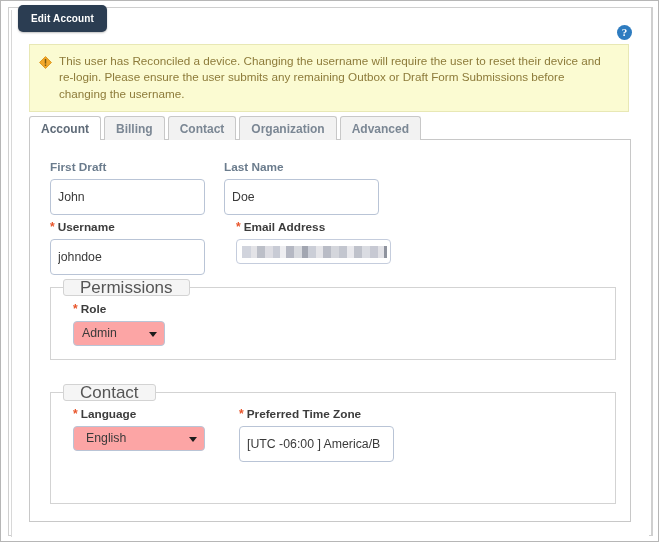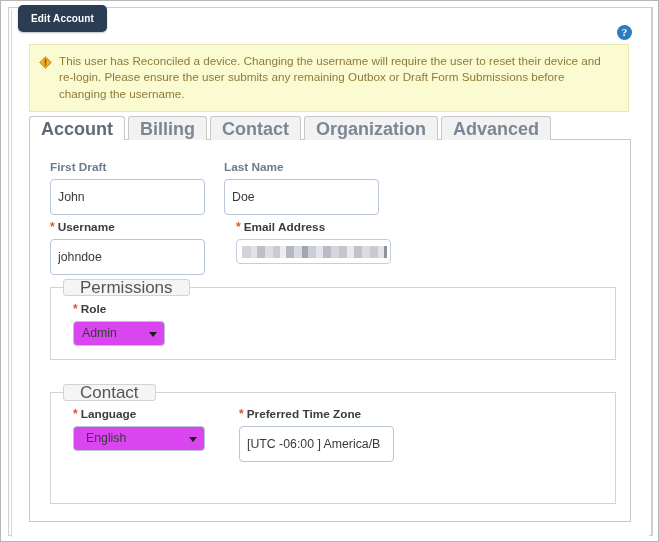--- a/index.html
+++ b/index.html
@@ -109,21 +109,21 @@
   .tab {
     position: relative;
     float: left;
     height: 24px;
     padding: 0 11px;
     margin-right: 3px;
     background: #f2f2f2;
     border: 1px solid #c8c8c8;
     border-bottom: none;
     border-radius: 3px 3px 0 0;
-    font-size: 18px;
+    font-size: 12px;
     font-weight: bold;
     color: #7b8794;
     line-height: 24px;
     cursor: pointer;
     white-space: nowrap;
   }
   .tab.active {
     background: #ffffff;
     color: #5f6b78;
     height: 25px;
@@ -193,21 +193,21 @@
     filter: blur(.7px);
     opacity: .95;
   }
 
   
   .select-box {
     position: relative;
     height: 25px;
     border: 1px solid #b9c4d6;
     border-radius: 4px;
-    background: #d946ef;
+    background: #fca5a5;
     font-size: 12.3px;
     color: #3a3a3a;
     line-height: 23px;
     padding: 0 22px 0 8px;
     cursor: pointer;
     white-space: nowrap;
   }
   .select-box.role { width: 92px; }
   .select-box.lang { width: 132px; padding-left: 12px; }
   .caret {

